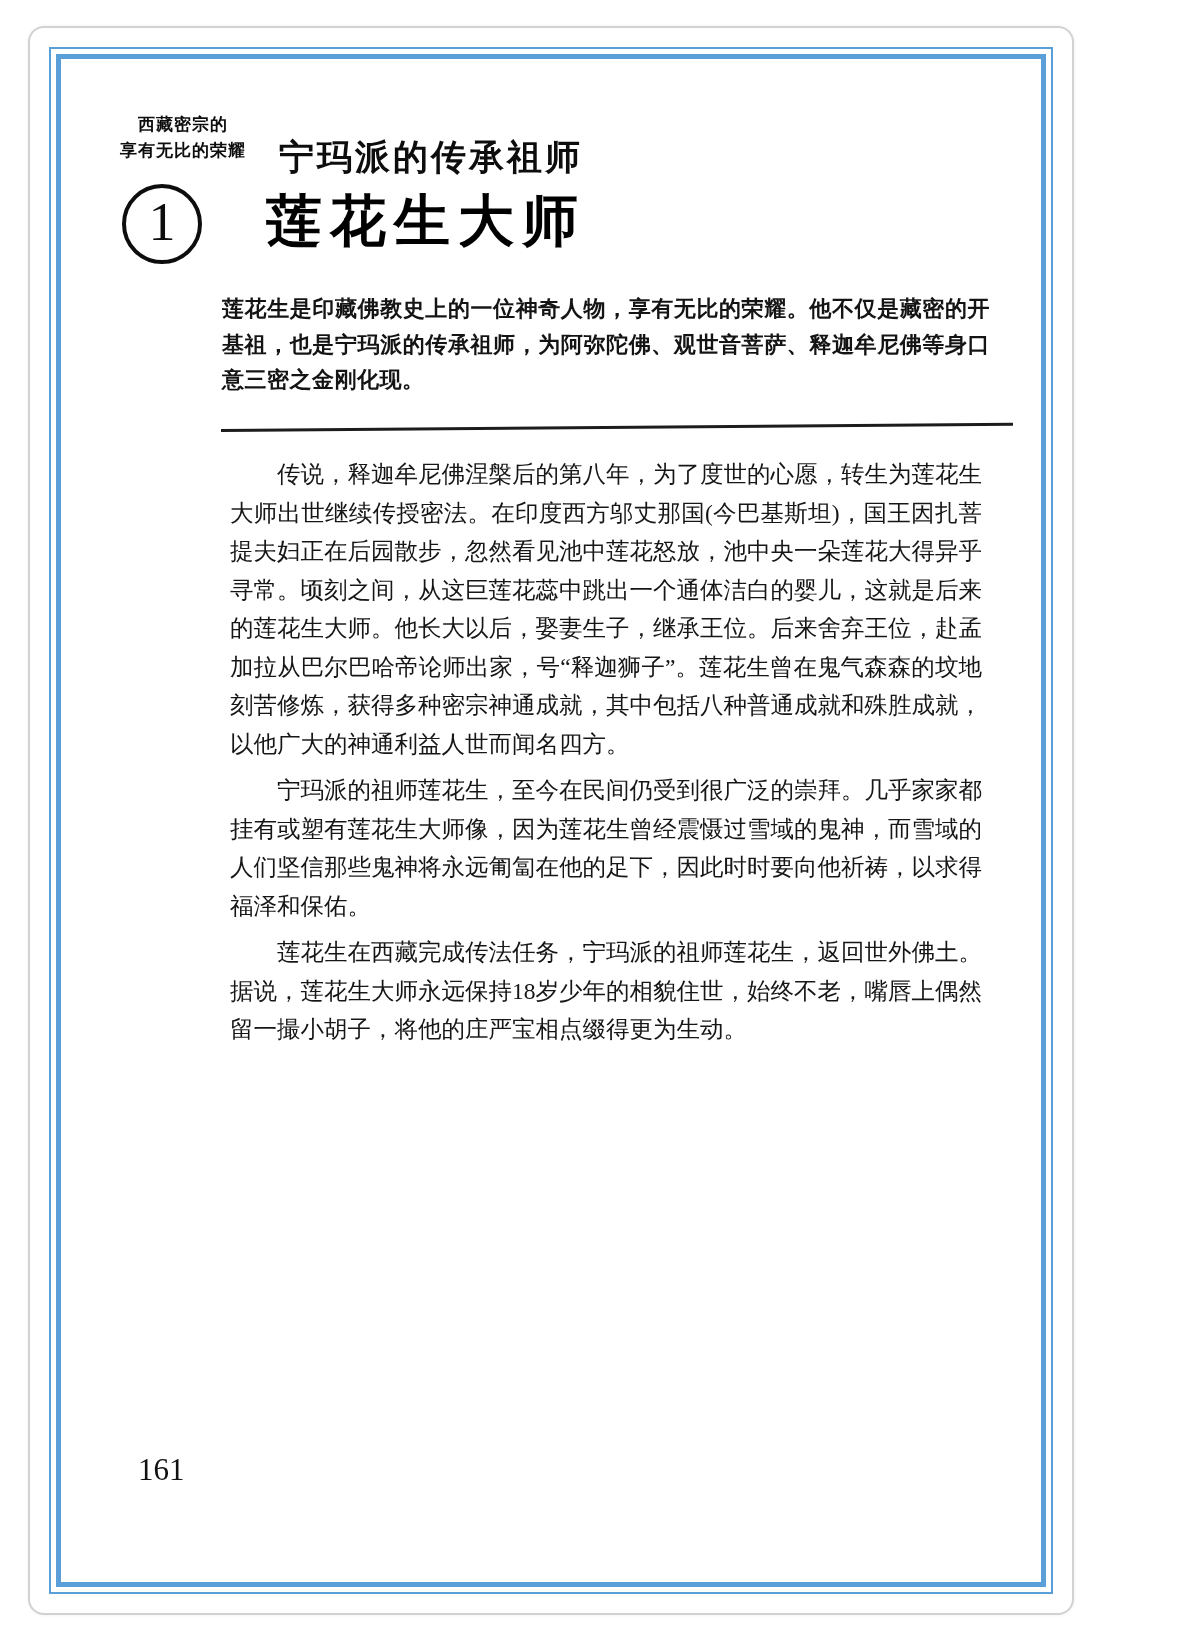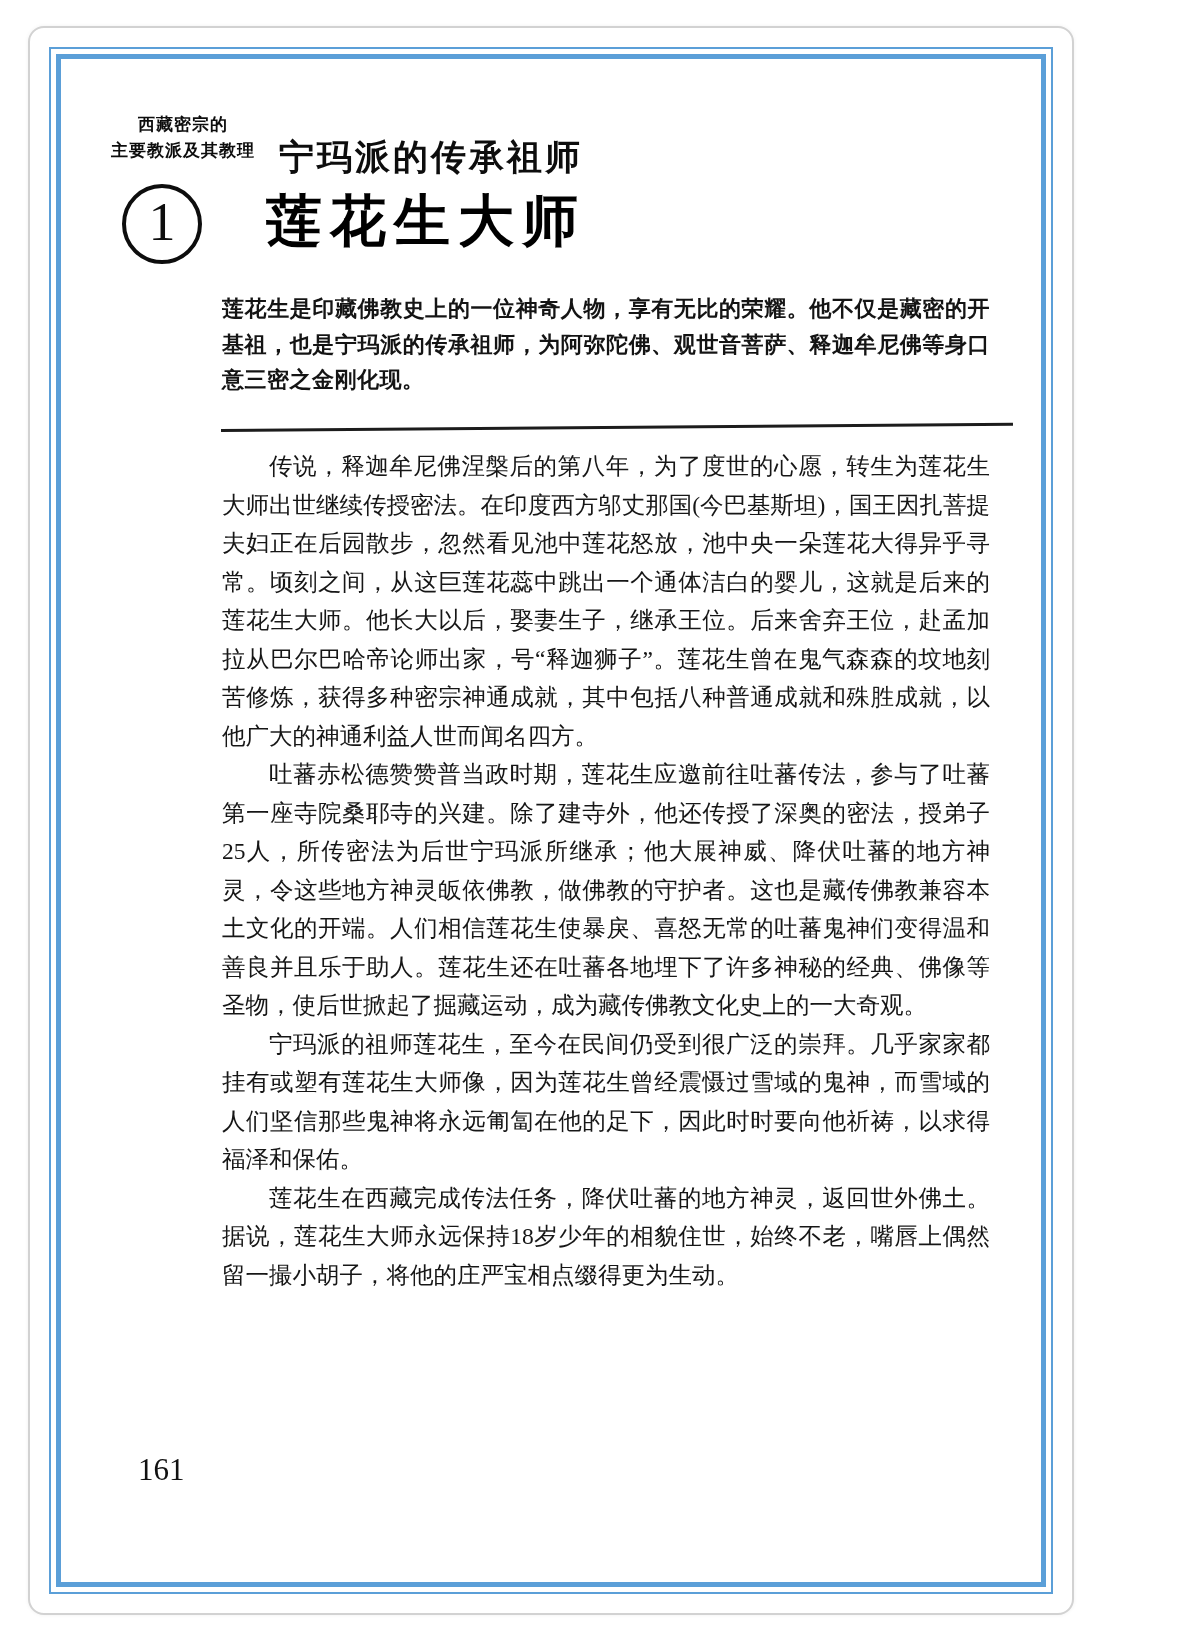--- a/index.html
+++ b/index.html
@@ -117,21 +117,21 @@
     position: absolute;
     left: 222px; top: 447px;
     width: 768px;
     font-family: "Liberation Serif", "DejaVu Serif", serif;
     font-size: 23.5px;
     line-height: 38.5px;
     color: #161616;
     text-align: justify;
   }
   .body-text p {
-    margin: 0;
+    margin: 8px;
     text-indent: 2em;
   }
   .page-number {
     position: absolute;
     left: 138px; top: 1452px;
     font-family: "Liberation Serif", "DejaVu Serif", serif;
     font-size: 31px;
     color: #111111;
   }
 </style>
@@ -140,37 +140,36 @@
 
 <div class="canvas">
 
   <div class="scan-card"></div>
   <div class="frame-thin"></div>
   <div class="frame-thick"></div>
   <div class="page-inner"></div>
 
   <div class="sidebar-label">
     <div>西藏密宗的</div>
-    <div>主要教派及其教理</div>
+    <div>享有无比的荣耀</div>
   </div>
 
   <div class="chapter-circle">
     <span>1</span>
   </div>
 
   <div class="subtitle">宁玛派的传承祖师</div>
 
   <div class="main-title">莲花生大师</div>
 
   <div class="intro">莲花生是印藏佛教史上的一位神奇人物，享有无比的荣耀。他不仅是藏密的开基祖，也是宁玛派的传承祖师，为阿弥陀佛、观世音菩萨、释迦牟尼佛等身口意三密之金刚化现。</div>
 
   <div class="intro-rule"></div>
 
   <div class="body-text">
     <p>传说，释迦牟尼佛涅槃后的第八年，为了度世的心愿，转生为莲花生大师出世继续传授密法。在印度西方邬丈那国(今巴基斯坦)，国王因扎菩提夫妇正在后园散步，忽然看见池中莲花怒放，池中央一朵莲花大得异乎寻常。顷刻之间，从这巨莲花蕊中跳出一个通体洁白的婴儿，这就是后来的莲花生大师。他长大以后，娶妻生子，继承王位。后来舍弃王位，赴孟加拉从巴尔巴哈帝论师出家，号“释迦狮子”。莲花生曾在鬼气森森的坟地刻苦修炼，获得多种密宗神通成就，其中包括八种普通成就和殊胜成就，以他广大的神通利益人世而闻名四方。</p>
-    <p>吐蕃赤松德赞赞普当政时期，莲花生应邀前往吐蕃传法，参与了吐蕃第一座寺院桑耶寺的兴建。除了建寺外，他还传授了深奥的密法，授弟子25人，所传密法为后世宁玛派所继承；他大展神威、降伏吐蕃的地方神灵，令这些地方神灵皈依佛教，做佛教的守护者。这也是藏传佛教兼容本土文化的开端。人们相信莲花生使暴戾、喜怒无常的吐蕃鬼神们变得温和善良并且乐于助人。莲花生还在吐蕃各地埋下了许多神秘的经典、佛像等圣物，使后世掀起了掘藏运动，成为藏传佛教文化史上的一大奇观。</p>
     <p>宁玛派的祖师莲花生，至今在民间仍受到很广泛的崇拜。几乎家家都挂有或塑有莲花生大师像，因为莲花生曾经震慑过雪域的鬼神，而雪域的人们坚信那些鬼神将永远匍匐在他的足下，因此时时要向他祈祷，以求得福泽和保佑。</p>
-    <p>莲花生在西藏完成传法任务，降伏吐蕃的地方神灵，返回世外佛土。据说，莲花生大师永远保持18岁少年的相貌住世，始终不老，嘴唇上偶然留一撮小胡子，将他的庄严宝相点缀得更为生动。</p>
+    <p>莲花生在西藏完成传法任务，宁玛派的祖师莲花生，返回世外佛土。据说，莲花生大师永远保持18岁少年的相貌住世，始终不老，嘴唇上偶然留一撮小胡子，将他的庄严宝相点缀得更为生动。</p>
   </div>
 
   <div class="page-number">161</div>
 
 </div>
 
 </body></html>

